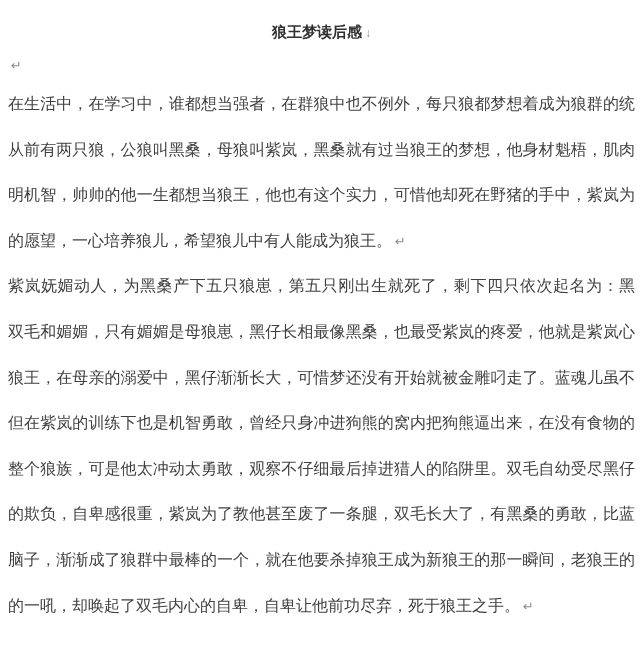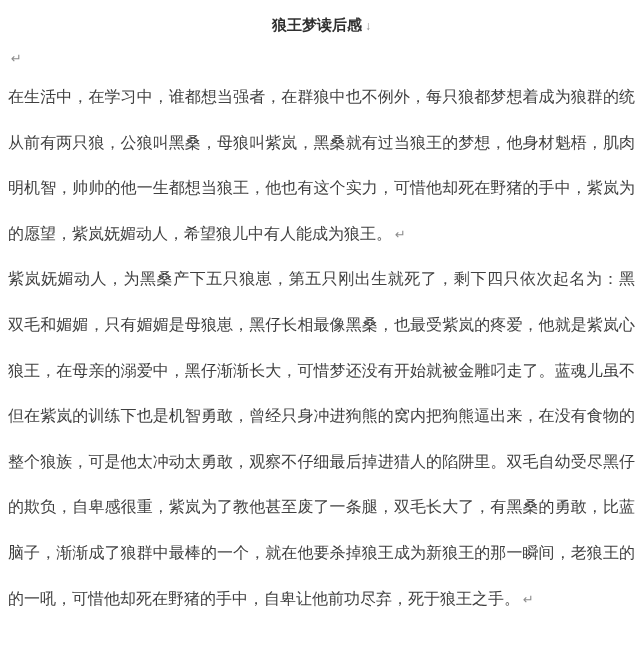--- a/index.html
+++ b/index.html
@@ -12,21 +12,21 @@
     width: 643px;
     height: 654px;
     background: #ffffff;
     overflow: hidden;
     font-family: "Liberation Sans", "DejaVu Sans", sans-serif;
     color: #3f3f3f;
     box-sizing: border-box;
     padding: 0 8px;
   }
   .title-line {
-    padding-top: 11px;
+    padding-top: 18px;
     height: 28px;
     line-height: 28px;
     text-align: center;
     font-size: 15px;
     font-weight: bold;
     color: #2f2f2f;
     white-space: nowrap;
   }
   .empty-line {
     height: 35px;
@@ -66,23 +66,23 @@
     <span>狼王梦读后感</span><span class="mark">↓</span>
   </div>
 
   <div class="empty-line">
     <span class="mark">↵</span>
   </div>
 
   <div class="line justify"><span>在生活中，在学习中，谁都想当强者，在群狼中也不例外，每只狼都梦想着成为狼群的统治者----</span></div>
   <div class="line justify"><span>从前有两只狼，公狼叫黑桑，母狼叫紫岚，黑桑就有过当狼王的梦想，他身材魁梧，肌肉丰满，聪</span></div>
   <div class="line justify"><span>明机智，帅帅的他一生都想当狼王，他也有这个实力，可惜他却死在野猪的手中，紫岚为了实现他</span></div>
-  <div class="line para-end"><span>的愿望，紫岚妩媚动人，希望狼儿中有人能成为狼王。</span><span class="mark">↵</span></div>
+  <div class="line para-end"><span>的愿望，一心培养狼儿，希望狼儿中有人能成为狼王。</span><span class="mark">↵</span></div>
   <div class="line justify"><span>紫岚妩媚动人，为黑桑产下五只狼崽，第五只刚出生就死了，剩下四只依次起名为：黑仔，蓝魂儿，</span></div>
   <div class="line justify"><span>双毛和媚媚，只有媚媚是母狼崽，黑仔长相最像黑桑，也最受紫岚的疼爱，他就是紫岚心中未来的</span></div>
   <div class="line justify"><span>狼王，在母亲的溺爱中，黑仔渐渐长大，可惜梦还没有开始就被金雕叼走了。蓝魂儿虽不像父亲，</span></div>
   <div class="line justify"><span>但在紫岚的训练下也是机智勇敢，曾经只身冲进狗熊的窝内把狗熊逼出来，在没有食物的冬天救了</span></div>
   <div class="line justify"><span>整个狼族，可是他太冲动太勇敢，观察不仔细最后掉进猎人的陷阱里。双毛自幼受尽黑仔和蓝魂儿</span></div>
   <div class="line justify"><span>的欺负，自卑感很重，紫岚为了教他甚至废了一条腿，双毛长大了，有黑桑的勇敢，比蓝魂儿更有</span></div>
   <div class="line justify"><span>脑子，渐渐成了狼群中最棒的一个，就在他要杀掉狼王成为新狼王的那一瞬间，老狼王的临死庄严</span></div>
-  <div class="line para-end"><span>的一吼，可惜他却死在野猪的手中，自卑让他前功尽弃，死于狼王之手。</span><span class="mark">↵</span></div>
+  <div class="line para-end"><span>的一吼，却唤起了双毛内心的自卑，自卑让他前功尽弃，死于狼王之手。</span><span class="mark">↵</span></div>
 
 </div>
 
 </body></html>

